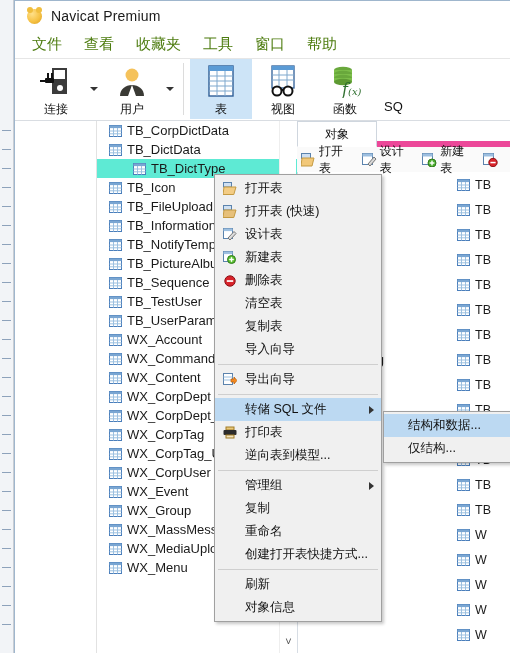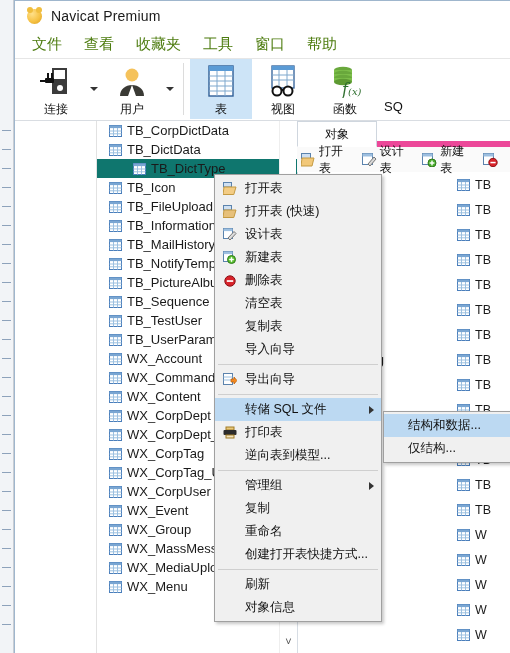--- a/index.html
+++ b/index.html
@@ -122,21 +122,21 @@
 
   
   #tree{
     position:absolute; left:82px; top:0; width:200px; bottom:0;
     background:#ffffff; overflow:hidden;
   }
   .tree-row{
     height:19px; display:flex; align-items:center; padding-left:12px;
     font-size:13px; color:#1a1a1a; white-space:nowrap; cursor:default;
   }
-  .tree-row.sel{ background:#0f766e;padding-left:36px; }
+  .tree-row.sel{ background:#5eead4;padding-left:36px; }
   .tbl-ico{ width:13px;height:12px; flex:none; margin-right:5px; }
 
   
   #obj-grid{
     position:absolute; left:282px; top:51px; right:12px; bottom:0;
     overflow:hidden;
   }
   .grid-col{ position:absolute; top:0; width:150px; }
   .grid-row{
     height:25px; display:flex; align-items:center;
@@ -469,31 +469,20 @@
         </div>
         <div class="tree-row">
           <svg class="tbl-ico" viewBox="0 0 13 12">
             <rect x="0.5" y="0.5" width="12" height="11" fill="#fff" stroke="#4a7ebb"></rect>
             <rect x="0.5" y="0.5" width="12" height="2.6" fill="#7aa6d2"></rect>
             <line x1="4.5" y1="3" x2="4.5" y2="11.5" stroke="#9cc0e0"></line>
             <line x1="8.5" y1="3" x2="8.5" y2="11.5" stroke="#9cc0e0"></line>
             <line x1="0.5" y1="6" x2="12.5" y2="6" stroke="#9cc0e0"></line>
             <line x1="0.5" y1="8.8" x2="12.5" y2="8.8" stroke="#9cc0e0"></line>
           </svg>
-          <span>TB_MailHistory</span>
-        </div>
-        <div class="tree-row">
-          <svg class="tbl-ico" viewBox="0 0 13 12">
-            <rect x="0.5" y="0.5" width="12" height="11" fill="#fff" stroke="#4a7ebb"></rect>
-            <rect x="0.5" y="0.5" width="12" height="2.6" fill="#7aa6d2"></rect>
-            <line x1="4.5" y1="3" x2="4.5" y2="11.5" stroke="#9cc0e0"></line>
-            <line x1="8.5" y1="3" x2="8.5" y2="11.5" stroke="#9cc0e0"></line>
-            <line x1="0.5" y1="6" x2="12.5" y2="6" stroke="#9cc0e0"></line>
-            <line x1="0.5" y1="8.8" x2="12.5" y2="8.8" stroke="#9cc0e0"></line>
-          </svg>
           <span>TB_NotifyTemplate</span>
         </div>
         <div class="tree-row">
           <svg class="tbl-ico" viewBox="0 0 13 12">
             <rect x="0.5" y="0.5" width="12" height="11" fill="#fff" stroke="#4a7ebb"></rect>
             <rect x="0.5" y="0.5" width="12" height="2.6" fill="#7aa6d2"></rect>
             <line x1="4.5" y1="3" x2="4.5" y2="11.5" stroke="#9cc0e0"></line>
             <line x1="8.5" y1="3" x2="8.5" y2="11.5" stroke="#9cc0e0"></line>
             <line x1="0.5" y1="6" x2="12.5" y2="6" stroke="#9cc0e0"></line>
             <line x1="0.5" y1="8.8" x2="12.5" y2="8.8" stroke="#9cc0e0"></line>

